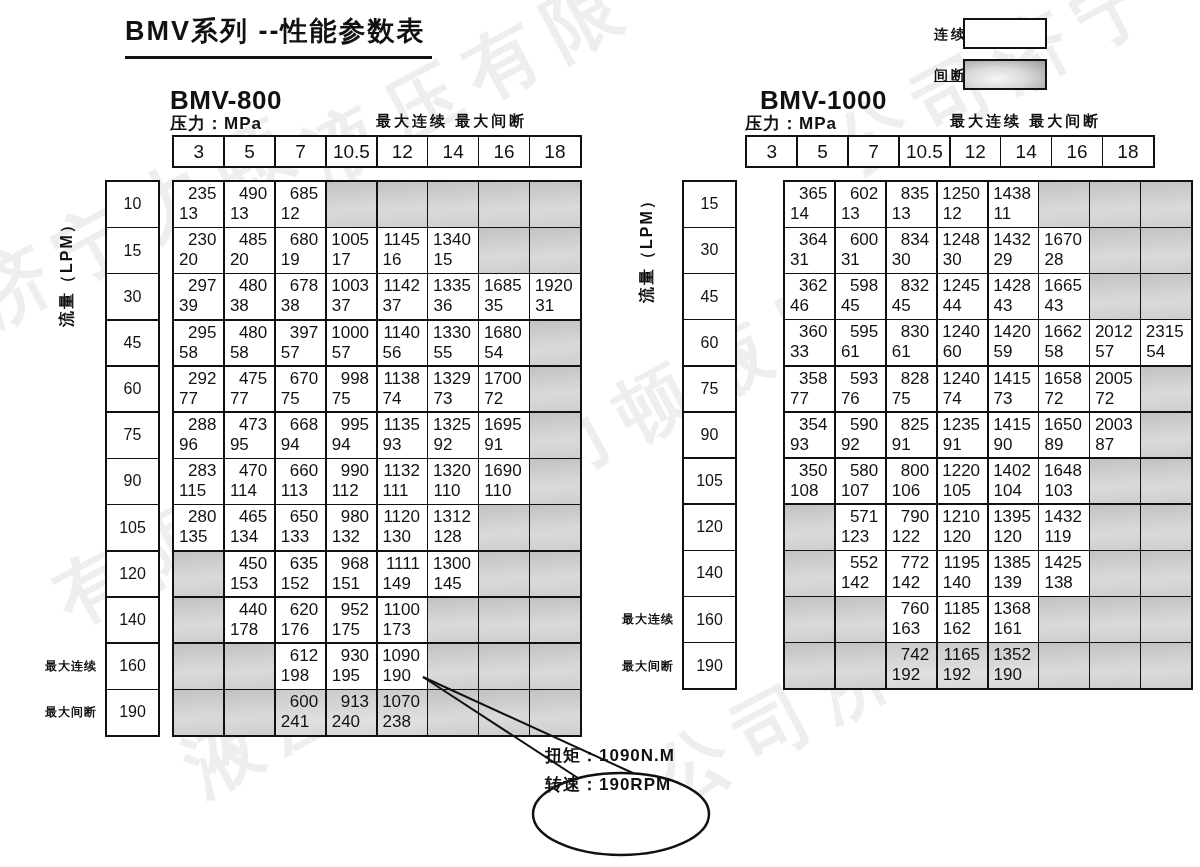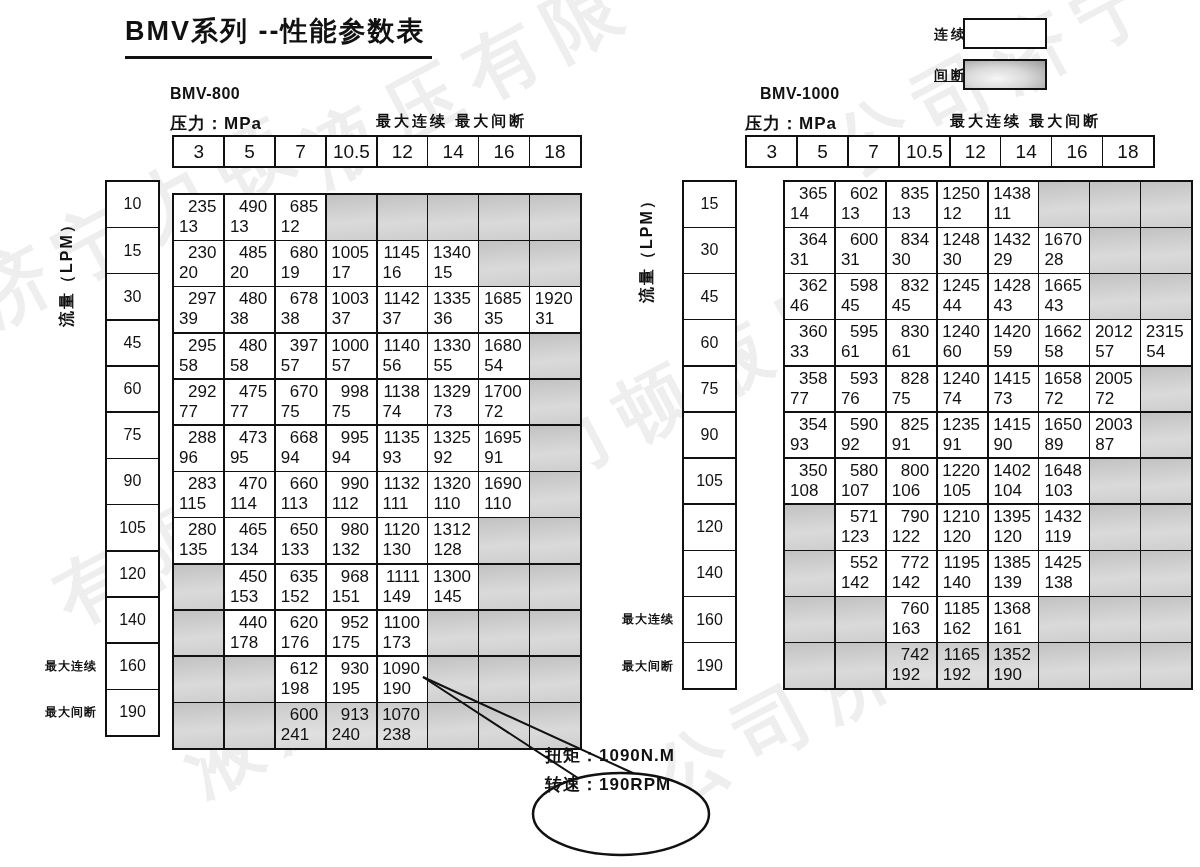--- a/index.html
+++ b/index.html
@@ -10,21 +10,21 @@
       letter-spacing:16px;white-space:nowrap;transform:rotate(-28deg);pointer-events:none;}
   
   .main-title{position:absolute;left:125px;top:13px;font-size:27px;font-weight:bold;letter-spacing:2px;}
   .title-underline{position:absolute;left:125px;top:56px;width:307px;height:3px;background:#111;}
   
   .legend-label{position:absolute;font-size:14px;font-weight:bold;letter-spacing:3px;}
   .legend-box{position:absolute;width:80px;height:27px;border:2px solid #111;background:#fff;}
   .legend-box.grad{background:radial-gradient(ellipse at 40% 65%, #f6f6f6 0%, #d9d9d9 45%, #9b9b9b 100%);}
   
   .tbl{position:absolute;top:85px;width:500px;height:700px;}
-  .model{position:absolute;top:0px;font-size:16px;letter-spacing:0.5px;font-weight:bold;}
+  .model{position:absolute;top:0px;font-size:26px;letter-spacing:0.5px;font-weight:bold;}
   .press-label{position:absolute;top:27px;font-size:17px;font-weight:bold;letter-spacing:1px;}
   .maxlbls{position:absolute;top:27px;font-size:15px;font-weight:bold;letter-spacing:3px;}
   .grid{position:absolute;display:grid;gap:1.5px;background:#111;border:2px solid #111;}
   .phdr{grid-auto-rows:29px;}
   .pcell{background:#fff;display:flex;align-items:center;justify-content:center;font-size:19px;}
   .fcell{background:#fff;display:flex;align-items:center;justify-content:center;font-size:16px;}
   .cell{background:#fff;overflow:hidden;}
   .cell.empty{background:linear-gradient(175deg,#c2c2c2 0%,#dadada 60%,#cecece 100%);}
   .cell.shadedv{background:linear-gradient(175deg,#cbcbcb 0%,#e0e0e0 70%,#d6d6d6 100%);}
   .tv{display:block;text-align:right;padding:2px 7px 0 0;font-size:17px;line-height:20px;}
@@ -81,21 +81,21 @@
         <div class="fcell">45</div>
         <div class="fcell">60</div>
         <div class="fcell">75</div>
         <div class="fcell">90</div>
         <div class="fcell">105</div>
         <div class="fcell">120</div>
         <div class="fcell">140</div>
         <div class="fcell">160</div>
         <div class="fcell">190</div>
       </div>
-    <div class="grid" style="left:67px;top:95px;grid-template-columns:repeat(8,49.4px);grid-auto-rows:44.7px;margin-top:13px;">
+    <div class="grid" style="left:67px;top:95px;grid-template-columns:repeat(8,49.4px);grid-auto-rows:44.7px;">
         <div class="cell">
           <span class="tv">235</span>
           <span class="bv">13</span>
         </div>
         <div class="cell">
           <span class="tv">490</span>
           <span class="bv">13</span>
         </div>
         <div class="cell">
           <span class="tv">685</span>

